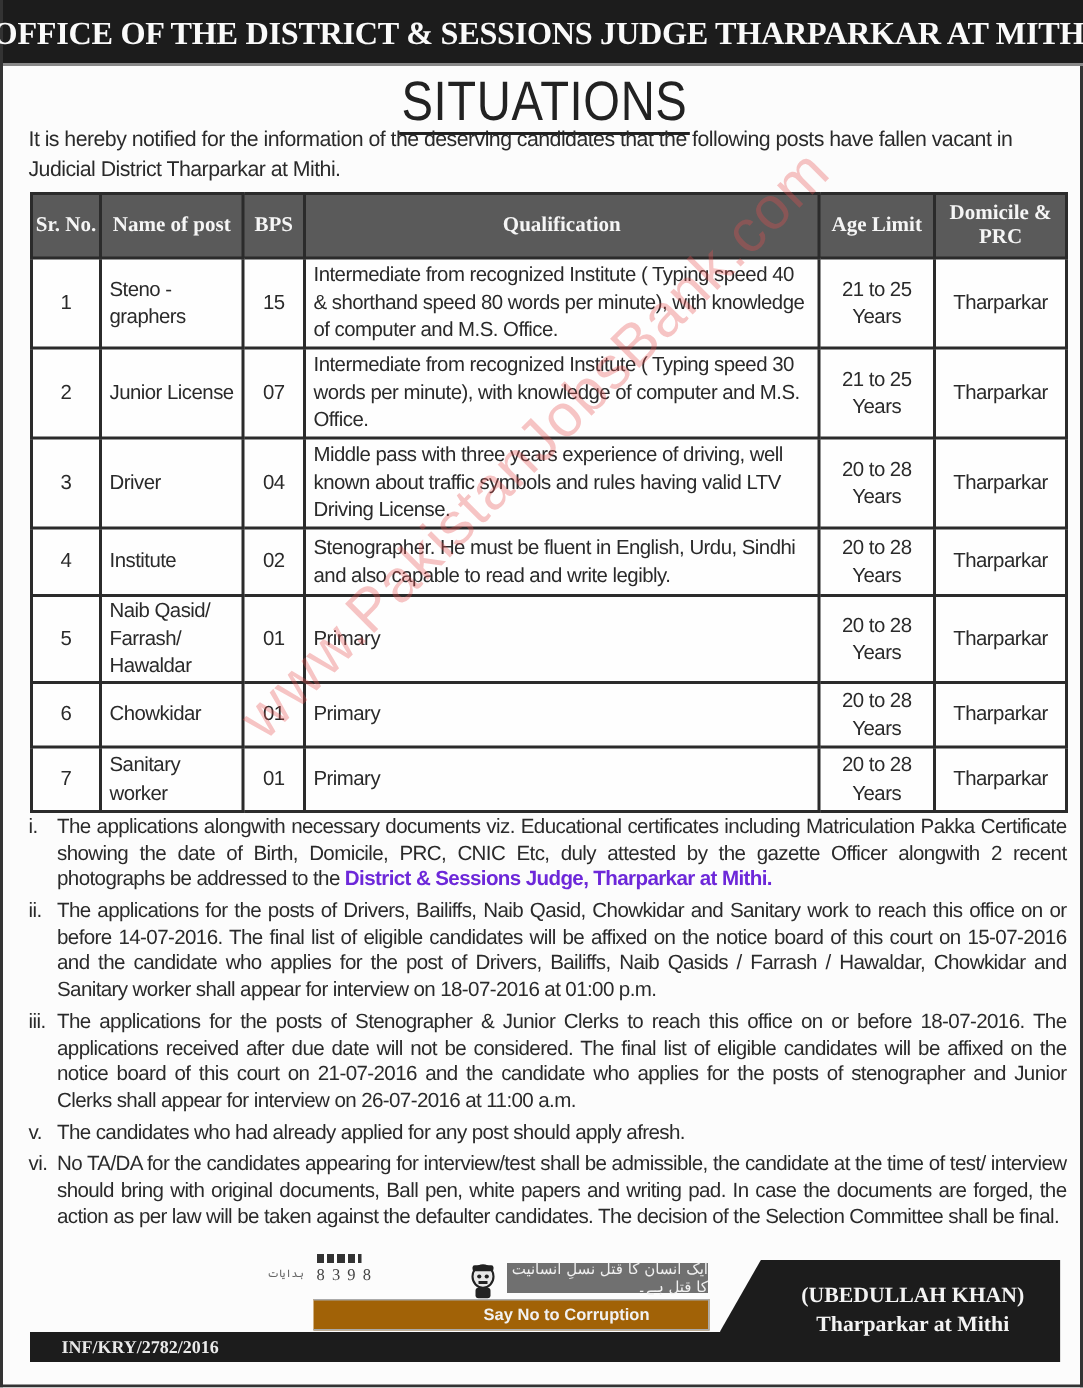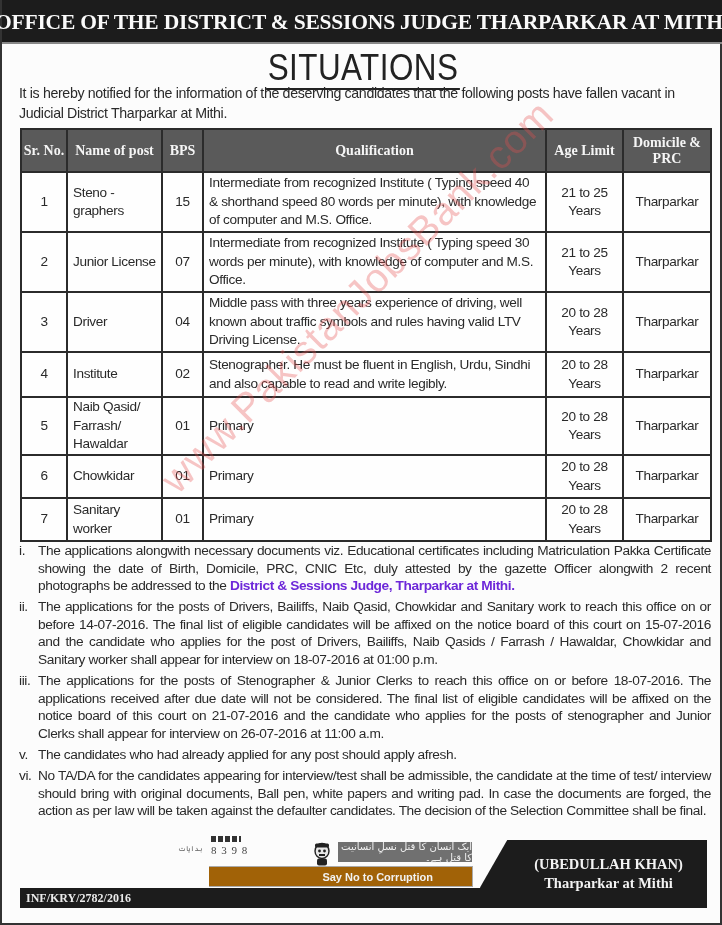--- a/index.html
+++ b/index.html
@@ -71,21 +71,21 @@
   }
   .corruption-bar {
     position: absolute; left: 207px; top: 866px; width: 264px; height: 21px;
     background: #a16207; color: #f2f2f2; font-family: "Liberation Sans", sans-serif; font-weight: bold;
     font-size: 11px; display: flex; align-items: center; justify-content: flex-end; padding-right: 39px;
     border: 1px solid #aaa; border-left: none;
   }
   .inf-bar {
     position: absolute; left: 18px; top: 888px; width: 460px; height: 20px;
     background: #1c1c1c; color: #eaeaea; font-family: "Liberation Serif", serif; font-weight: bold;
-    font-size: 12px; display: flex; align-items: center; padding-left: 6px;
+    font-size: 12px; display: flex; align-items: center; padding-left: 21px;
   }
   .signature {
     position: absolute; left: 478px; top: 840px; width: 227px; height: 68px;
     background: #1c1c1c; color: #f3f3f3; clip-path: polygon(12% 0, 100% 0, 100% 100%, 0 100%, 0 70%);
     font-family: "Liberation Serif", serif; font-weight: bold; font-size: 14.5px; line-height: 19px;
     display: flex; flex-direction: column; align-items: center; justify-content: center; padding-left: 30px;
   }
 </style>
 </head>
 <body>

